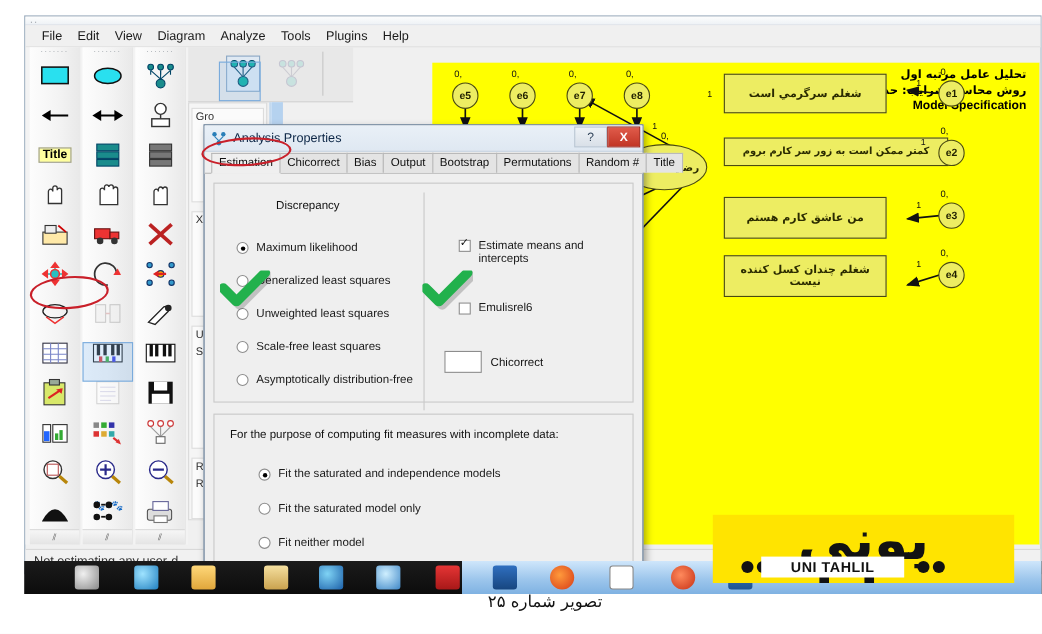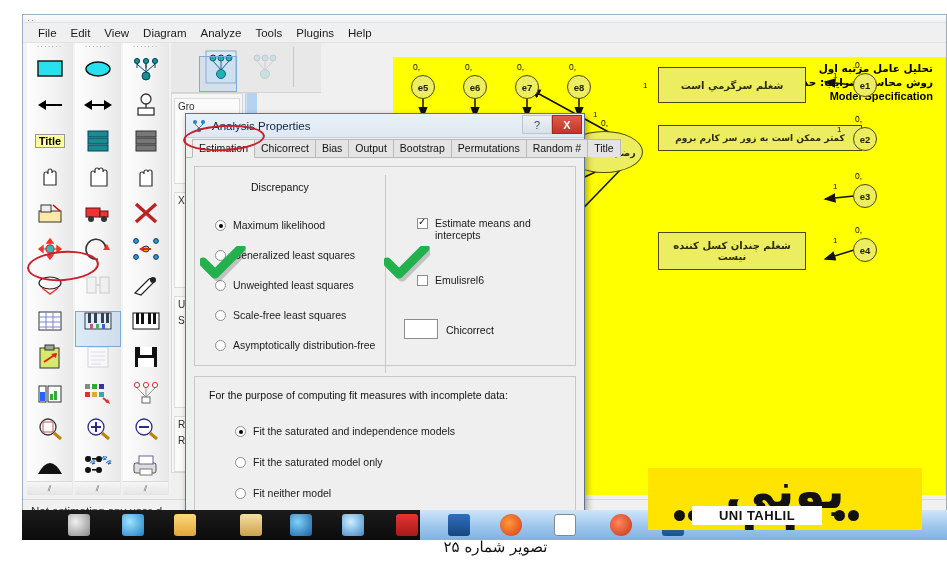--- a/index.html
+++ b/index.html
@@ -721,20 +721,23 @@
       <div class="latent" style="left:172px;top:74px;width:78px;height:42px;">
         <span>رضایت شغلی</span>
       </div>
       <div class="zero-lab" style="left:208px;top:61px;">0,</div>
 
       <div class="ind-box" style="left:265px;top:10px;width:148px;height:36px;">
         <span>شغلم سرگرمي است</span>
       </div>
       <div class="ind-box" style="left:265px;top:68px;width:204px;height:26px;font-size:9px;">
         <span>کمتر ممکن است به زور  سر کارم بروم</span>
+      </div>
+      <div class="ind-box" style="left:265px;top:122px;width:148px;height:38px;">
+        <span>من عاشق کارم هستم</span>
       </div>
       <div class="ind-box" style="left:265px;top:175px;width:148px;height:38px;">
         <span>شغلم چندان کسل کننده نیست</span>
       </div>
 
       <div class="err-circle" style="left:460px;top:16px;">
           <span>e1</span>
         </div>
       <div class="zero-lab" style="left:462px;top:3px;">0,</div>
       <div class="one-lab" style="left:440px;top:14px;">1</div>

